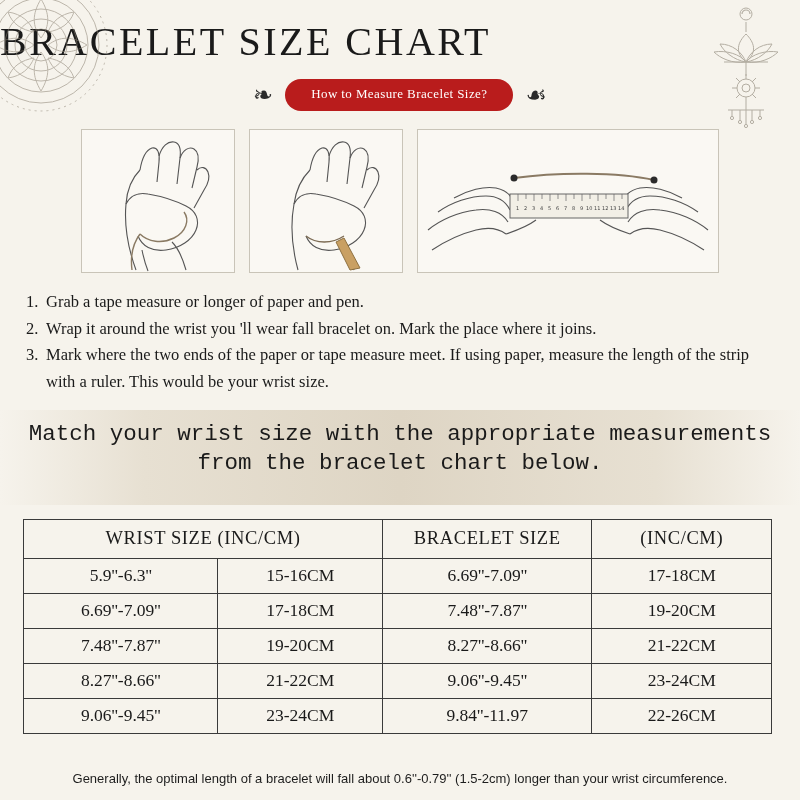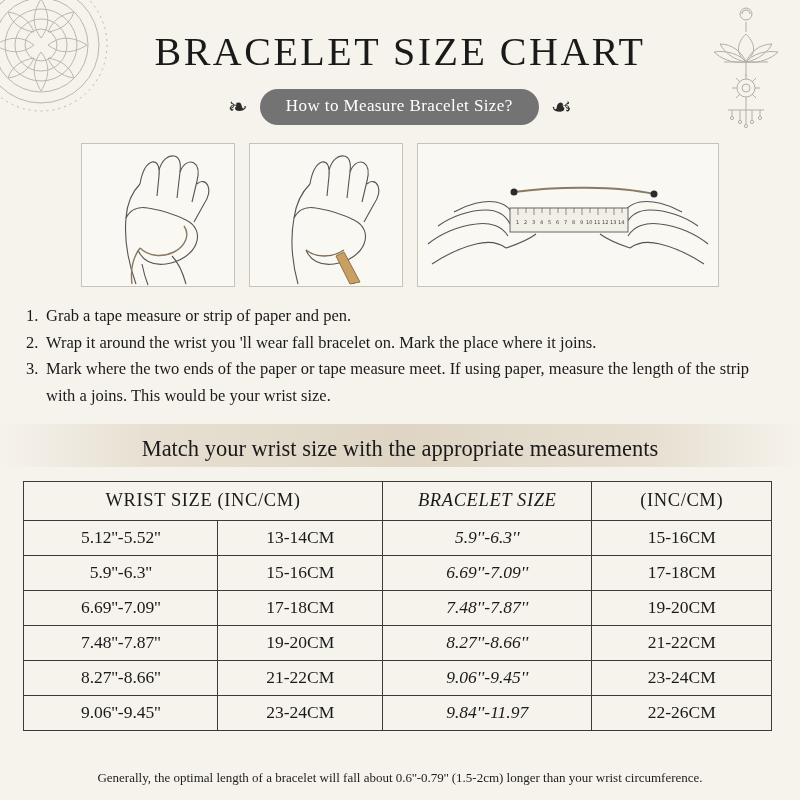--- a/index.html
+++ b/index.html
@@ -20,43 +20,42 @@
   .ornament {
     position: absolute;
     pointer-events: none;
     opacity: 0.55;
   }
   .ornament-left { left: -34px; top: -30px; }
   .ornament-right { right: 6px; top: 4px; }
 
   
   .title {
-    text-align: center;
     font-family: "Liberation Serif", serif;
     font-size: 40px;
     letter-spacing: 2.5px;
     font-weight: 400;
-    padding-top: 28px;
+    padding-top: 18px;
     margin: 0;
   }
 
   
   .subtitle-row {
     display: flex;
     align-items: center;
     justify-content: center;
     margin-top: 14px;
     gap: 12px;
   }
   .pill {
-    background: #737373;
+    background: #b91c1c;
     color: #ffffff;
     border-radius: 22px;
     padding: 7px 26px 9px 26px;
-    font-size: 17px;
+    font-size: 13px;
     font-family: "Liberation Serif", serif;
     letter-spacing: 0.4px;
     white-space: nowrap;
   }
   .flourish {
     font-size: 24px;
     color: #2a2a2a;
     line-height: 1;
     font-family: "DejaVu Sans", sans-serif;
   }
@@ -93,24 +92,24 @@
   }
   .instructions .txt {
     flex: 1;
   }
 
   
   .banner {
     margin-top: 14px;
     background: linear-gradient(to right, #f6f3ec 0%, #e7e0d2 18%, #ded5c4 50%, #e7e0d2 82%, #f6f3ec 100%);
     text-align: center;
-    padding: 10px 20px 4px 20px;
+    padding: 10px 20px 27px 20px;
     font-size: 22.5px;
     line-height: 1.3;
-    font-family: Liberation Serif, serif;
+    font-family: Liberation Mono, monospace;
   }
 
   
   .chart-wrap {
     margin: 14px 28px 0 23px;
   }
   table.size-chart {
     width: 100%;
     border-collapse: collapse;
     font-family: "Liberation Serif", serif;
@@ -123,32 +122,32 @@
     padding: 6px 2px 7px 2px;
     font-weight: 400;
   }
   table.size-chart thead th {
     font-size: 18.5px;
     letter-spacing: 0.6px;
     padding: 8px 2px 9px 2px;
   }
   .col-a { width: 26%; }
   .col-b { width: 22%; }
-  .col-c { width: 28%; font-style: italic; }
+  .col-c { width: 28%; }
   .col-d { width: 24%; }
 
   
   .footnote {
     position: absolute;
     bottom: 14px;
     left: 0;
     right: 0;
     text-align: center;
     font-size: 13px;
-    font-family: Liberation Serif, serif;
+    font-family: Liberation Sans, sans-serif;
     color: #1d1d1d;
   }
 </style>
 </head>
 <body>
 
 <div class="ornament ornament-left">
   <svg width="150" height="150" viewBox="0 0 150 150">
     <g stroke="#8c8374" fill="none" stroke-width="1">
       <circle cx="75" cy="75" r="16"></circle>
@@ -324,52 +323,47 @@
         <circle cx="236" cy="50" r="3.5" fill="#2b2b2b"></circle>
       </g>
     </svg>
   </div>
 
 </div>
 
 <div class="instructions">
   <div class="line">
     <span class="num">1.</span>
-    <span class="txt">Grab a tape measure or strip of paper and pen.</span>
+    <span class="txt">Grab a tape measure or longer of paper and pen.</span>
   </div>
   <div class="line">
     <span class="num">2.</span>
     <span class="txt">Wrap it around the wrist you 'll wear fall bracelet on. Mark the place where it joins.</span>
   </div>
   <div class="line">
     <span class="num">3.</span>
-    <span class="txt">Mark where the two ends of the paper or tape measure meet. If using paper, measure the length of the strip with a joins. This would be your wrist size.</span>
+    <span class="txt">Mark where the two ends of the paper or tape measure meet. If using paper, measure the length of the strip with a ruler. This would be your wrist size.</span>
   </div>
 </div>
 
 <div class="banner">
   <div>Match your wrist size with the appropriate measurements</div>
+  <div>from the bracelet chart below.</div>
 </div>
 
 <div class="chart-wrap">
   <table class="size-chart">
     <thead>
       <tr>
         <th class="col-a" colspan="2">WRIST SIZE (INC/CM)</th>
         <th class="col-c">BRACELET SIZE</th>
         <th class="col-d">(INC/CM)</th>
       </tr>
     </thead>
     <tbody>
-      <tr>
-        <td class="col-a">5.12''-5.52''</td>
-        <td class="col-b">13-14CM</td>
-        <td class="col-c">5.9''-6.3''</td>
-        <td class="col-d">15-16CM</td>
-      </tr>
       <tr>
         <td class="col-a">5.9''-6.3''</td>
         <td class="col-b">15-16CM</td>
         <td class="col-c">6.69''-7.09''</td>
         <td class="col-d">17-18CM</td>
       </tr>
       <tr>
         <td class="col-a">6.69''-7.09''</td>
         <td class="col-b">17-18CM</td>
         <td class="col-c">7.48''-7.87''</td>

